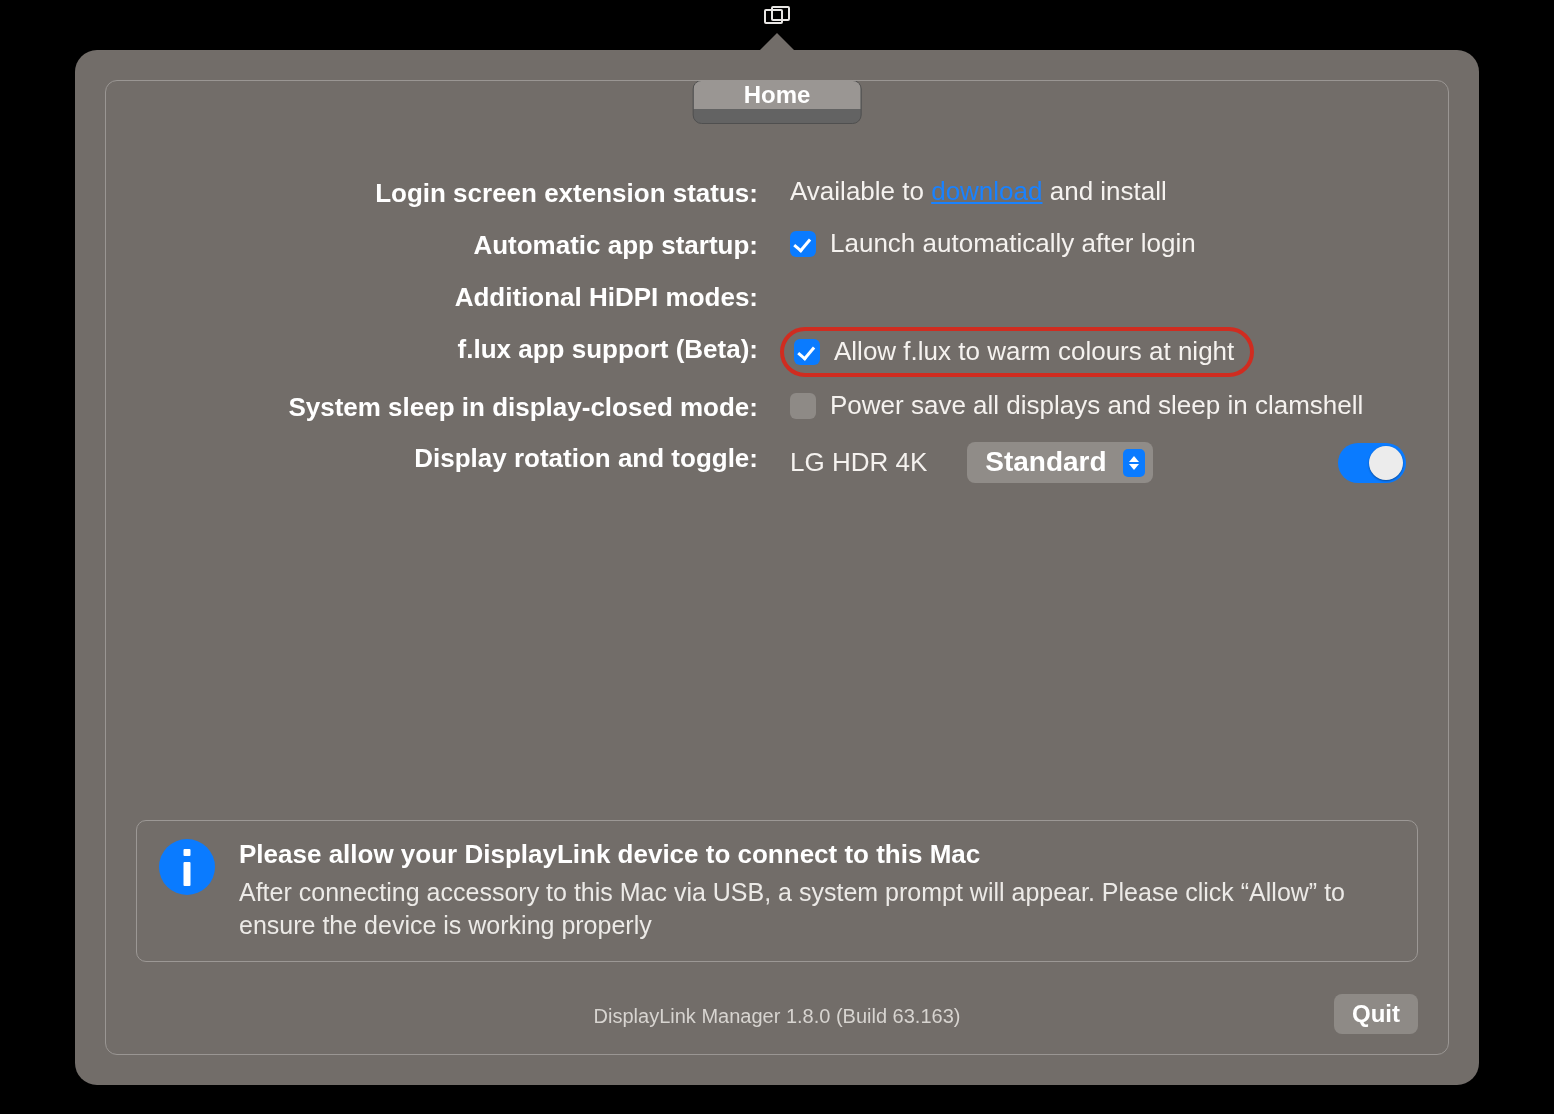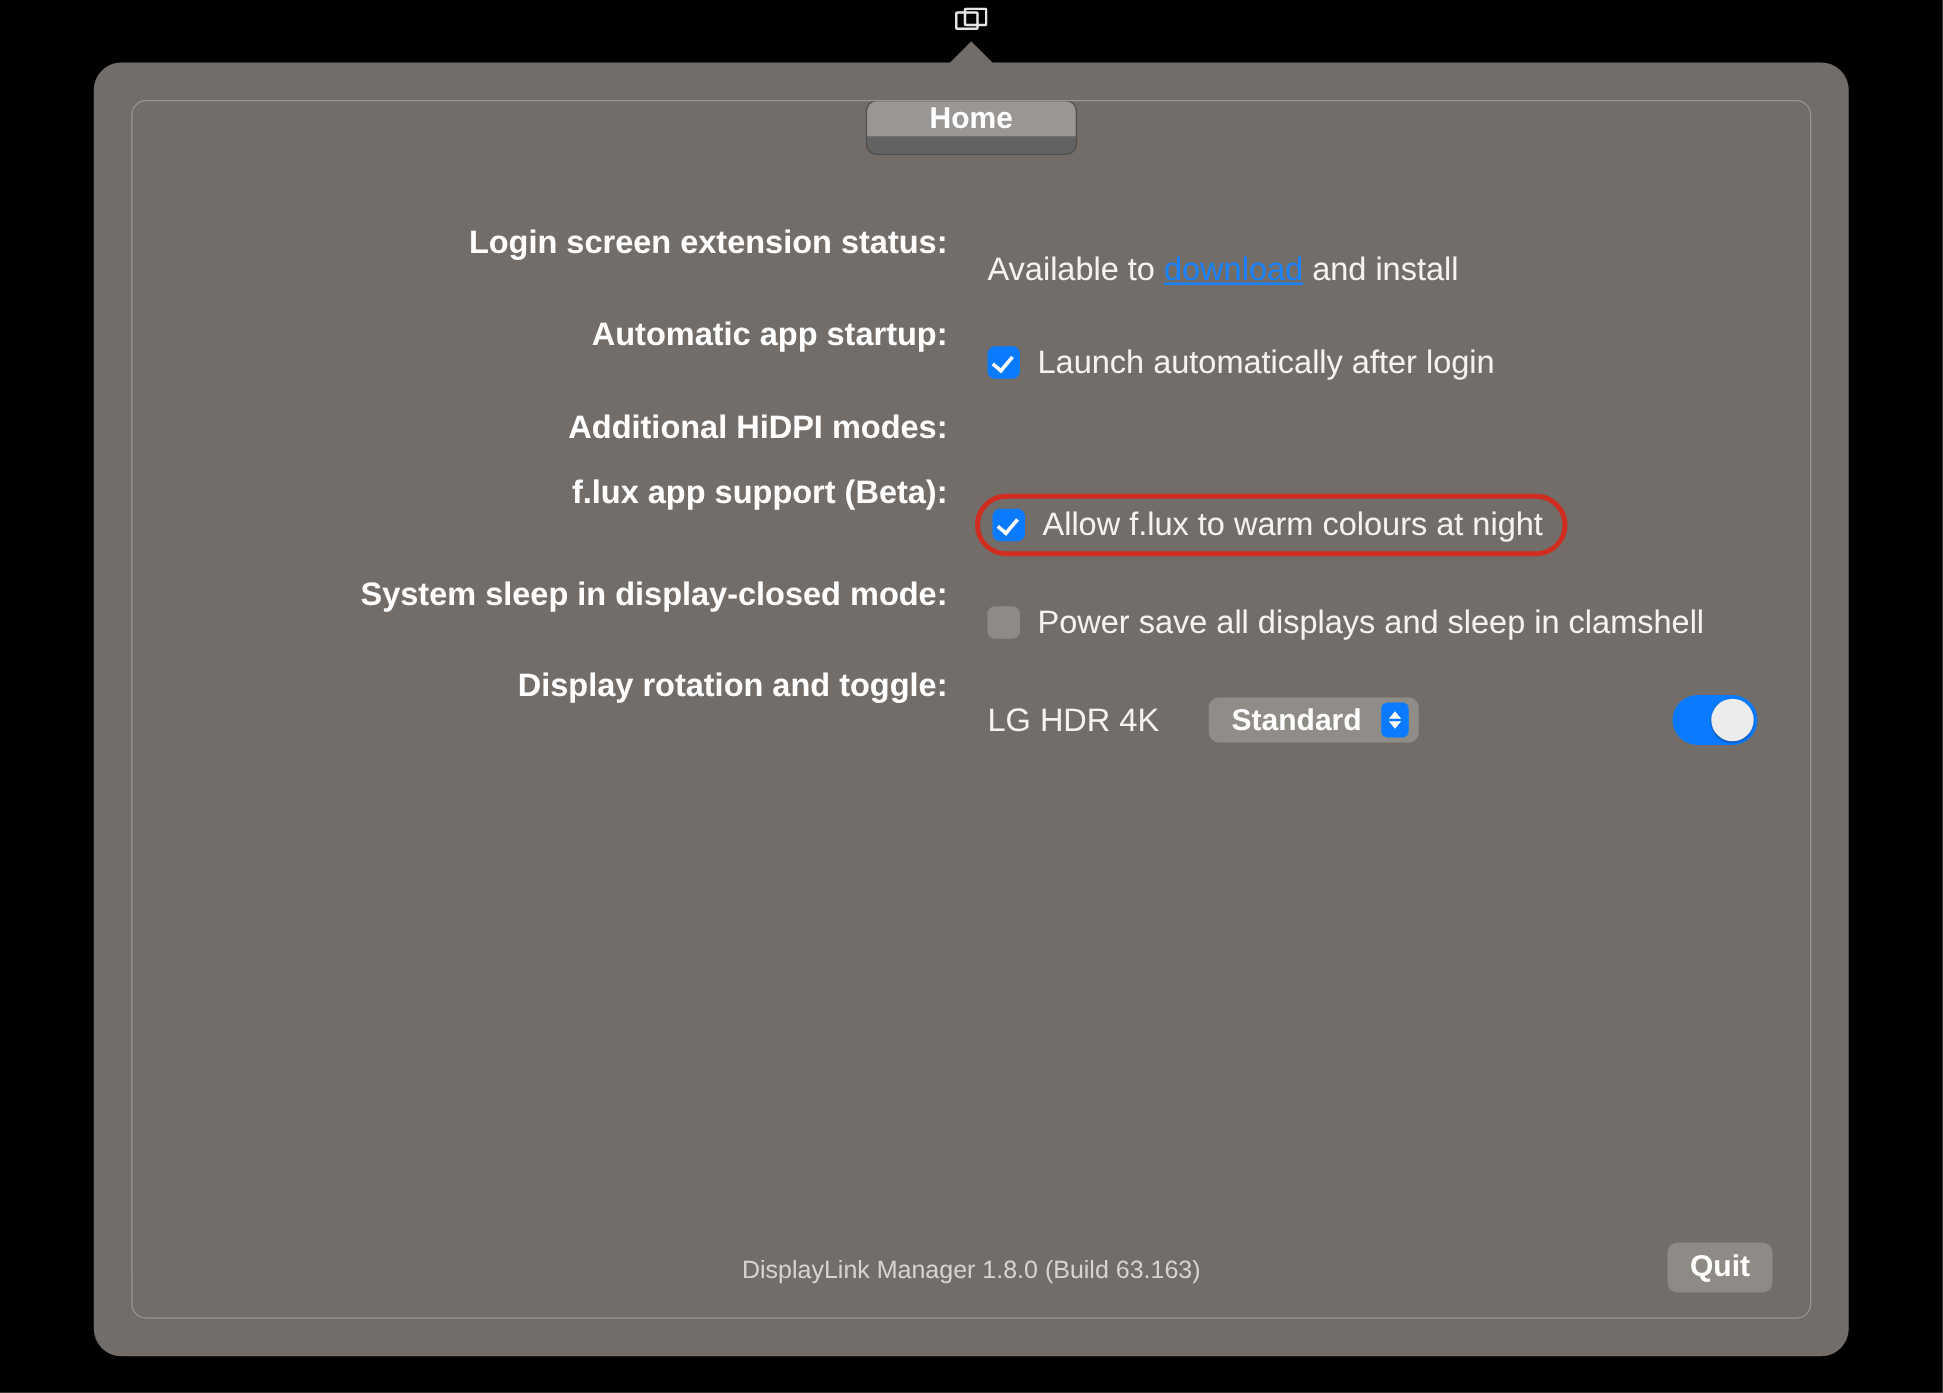--- a/index.html
+++ b/index.html
@@ -59,21 +59,20 @@
   line-height:1.15;
 }
 .label{
   flex:0 0 610px;
   color:#fff;font-size:26px;font-weight:700;text-align:right;
   padding-top:2px;
 }
 .val{
   flex:1;color:#f5f2ef;font-size:26px;font-weight:500;display:flex;align-items:center;gap:14px;
   flex-wrap:wrap;
-  margin-top:24px;
 }
 a.link{color:#1982ff;text-decoration:underline}
 
 .cb{
   width:26px;height:26px;border-radius:6px;flex:0 0 26px;
   background:#8e8a86;display:inline-flex;align-items:center;justify-content:center;
   cursor:pointer;
 }
 .cb.checked{background:#0a7bff}
 .cb.checked::after{
@@ -83,21 +82,21 @@
 
 .highlight{
   border:4px solid #d02c20;border-radius:30px;
   padding:6px 16px 6px 10px;margin:-6px -16px -6px -10px;
   display:flex;align-items:center;gap:14px;
 }
 
 .pop{
   display:inline-flex;align-items:center;gap:16px;
   background:#908c88;padding:4px 8px 4px 18px;border-radius:8px;
-  color:#fff;font-size:24px;font-weight:600;cursor:pointer;
+  color:#fff;font-size:28px;font-weight:600;cursor:pointer;
 }
 .pop .stepper{
   width:22px;height:28px;background:#0a7bff;border-radius:5px;
   display:flex;flex-direction:column;align-items:center;justify-content:center;gap:0px;
 }
 .pop .stepper::before{content:"";border-left:5px solid transparent;border-right:5px solid transparent;border-bottom:6px solid #fff;margin-bottom:2px}
 .pop .stepper::after{content:"";border-left:5px solid transparent;border-right:5px solid transparent;border-top:6px solid #fff}
 
 .switch{
   width:68px;height:40px;border-radius:40px;background:#0a7bff;position:relative;cursor:pointer;
@@ -201,19 +200,26 @@
             <span>Standard</span>
             <span class="stepper"></span>
           </span>
           <span style="flex:1"></span>
           <span class="switch"></span>
         </div>
       </div>
 
     </div>
 
+    <div class="info">
+      <div class="badge"></div>
+      <div>
+        <h3>Please allow your DisplayLink device to connect to this Mac</h3>
+        <p>After connecting accessory to this Mac via USB, a system prompt will appear. Please click “Allow” to ensure the device is working properly</p>
+      </div>
+    </div>
 
     <div class="footer">
       <span class="version">DisplayLink Manager 1.8.0 (Build 63.163)</span>
       <button class="quit">Quit</button>
     </div>
   </div>
 </div>
 
 </body></html>

